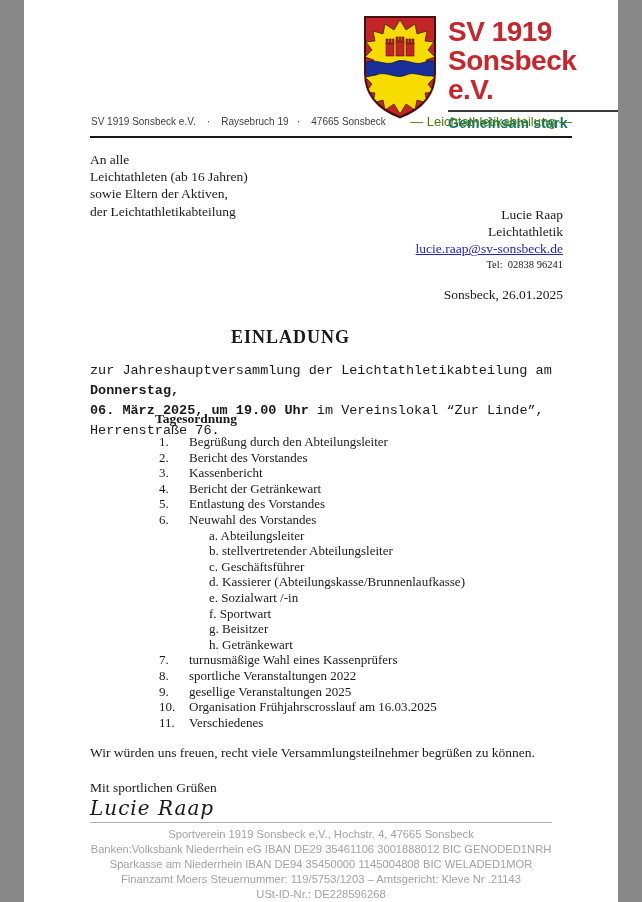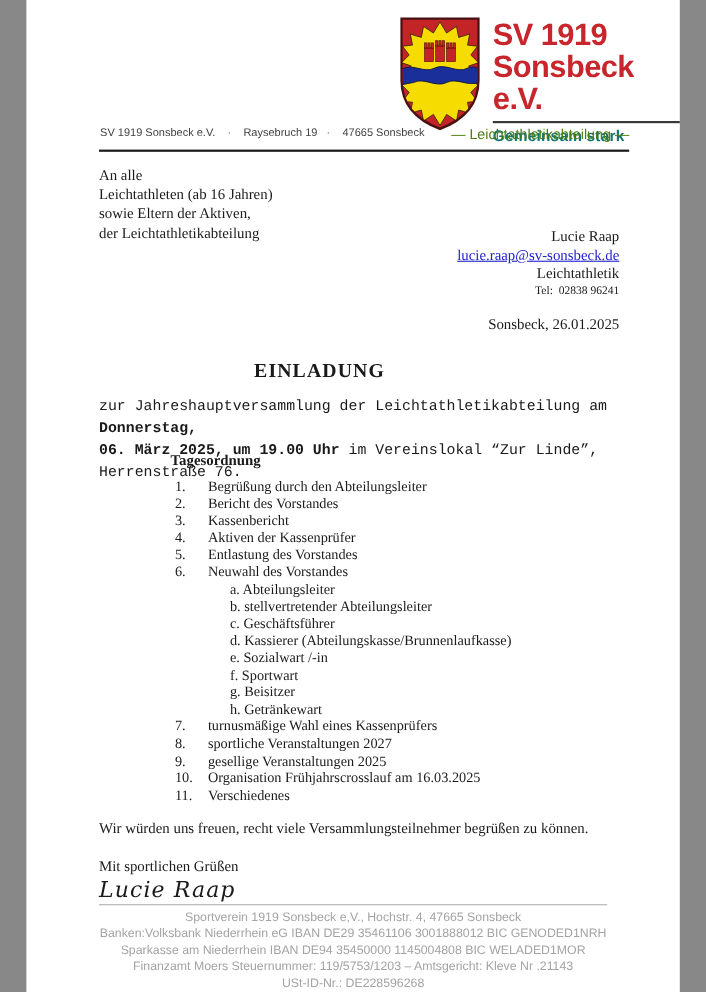--- a/index.html
+++ b/index.html
@@ -91,22 +91,22 @@
 
   <div class="recipient">
     <div>An alle</div>
     <div>Leichtathleten (ab 16 Jahren)</div>
     <div>sowie Eltern der Aktiven,</div>
     <div>der Leichtathletikabteilung</div>
   </div>
 
   <div class="contact">
     <div>Lucie Raap</div>
+    <div>Leichtathletik</div>
     <div><a href="#">lucie.raap@sv-sonsbeck.de</a></div>
-    <div>Leichtathletik</div>
     <div class="tel">Tel:  02838 96241</div>
     <div class="place-date">Sonsbeck, 26.01.2025</div>
   </div>
 
   <div class="title">EINLADUNG</div>
   <div class="intro">
     <span>zur Jahreshauptversammlung der Leichtathletikabteilung am </span><b>Donnerstag,</b><br>
     <b>06. März 2025, um 19.00 Uhr</b><span> im Vereinslokal “Zur Linde”, Herrenstraße 76.</span>
   </div>
 
@@ -119,21 +119,21 @@
     <div class="agenda-row">
         <span class="num">2.</span>
         <span>Bericht des Vorstandes</span>
       </div>
     <div class="agenda-row">
         <span class="num">3.</span>
         <span>Kassenbericht</span>
       </div>
     <div class="agenda-row">
         <span class="num">4.</span>
-        <span>Aktiven der Kassenprüfer</span>
+        <span>Bericht der Getränkewart</span>
       </div>
     <div class="agenda-row">
         <span class="num">5.</span>
         <span>Entlastung des Vorstandes</span>
       </div>
     <div class="agenda-row">
         <span class="num">6.</span>
         <span>Neuwahl des Vorstandes</span>
       </div>
     <div class="agenda-sub">a. Abteilungsleiter</div>
@@ -143,21 +143,21 @@
     <div class="agenda-sub">e. Sozialwart /-in</div>
     <div class="agenda-sub">f. Sportwart</div>
     <div class="agenda-sub">g. Beisitzer</div>
     <div class="agenda-sub">h. Getränkewart</div>
     <div class="agenda-row">
         <span class="num">7.</span>
         <span>turnusmäßige Wahl eines Kassenprüfers</span>
       </div>
     <div class="agenda-row">
         <span class="num">8.</span>
-        <span>sportliche Veranstaltungen 2027</span>
+        <span>sportliche Veranstaltungen 2022</span>
       </div>
     <div class="agenda-row">
         <span class="num">9.</span>
         <span>gesellige Veranstaltungen 2025</span>
       </div>
     <div class="agenda-row">
         <span class="num">10.</span>
         <span>Organisation Frühjahrscrosslauf am 16.03.2025</span>
       </div>
     <div class="agenda-row">

